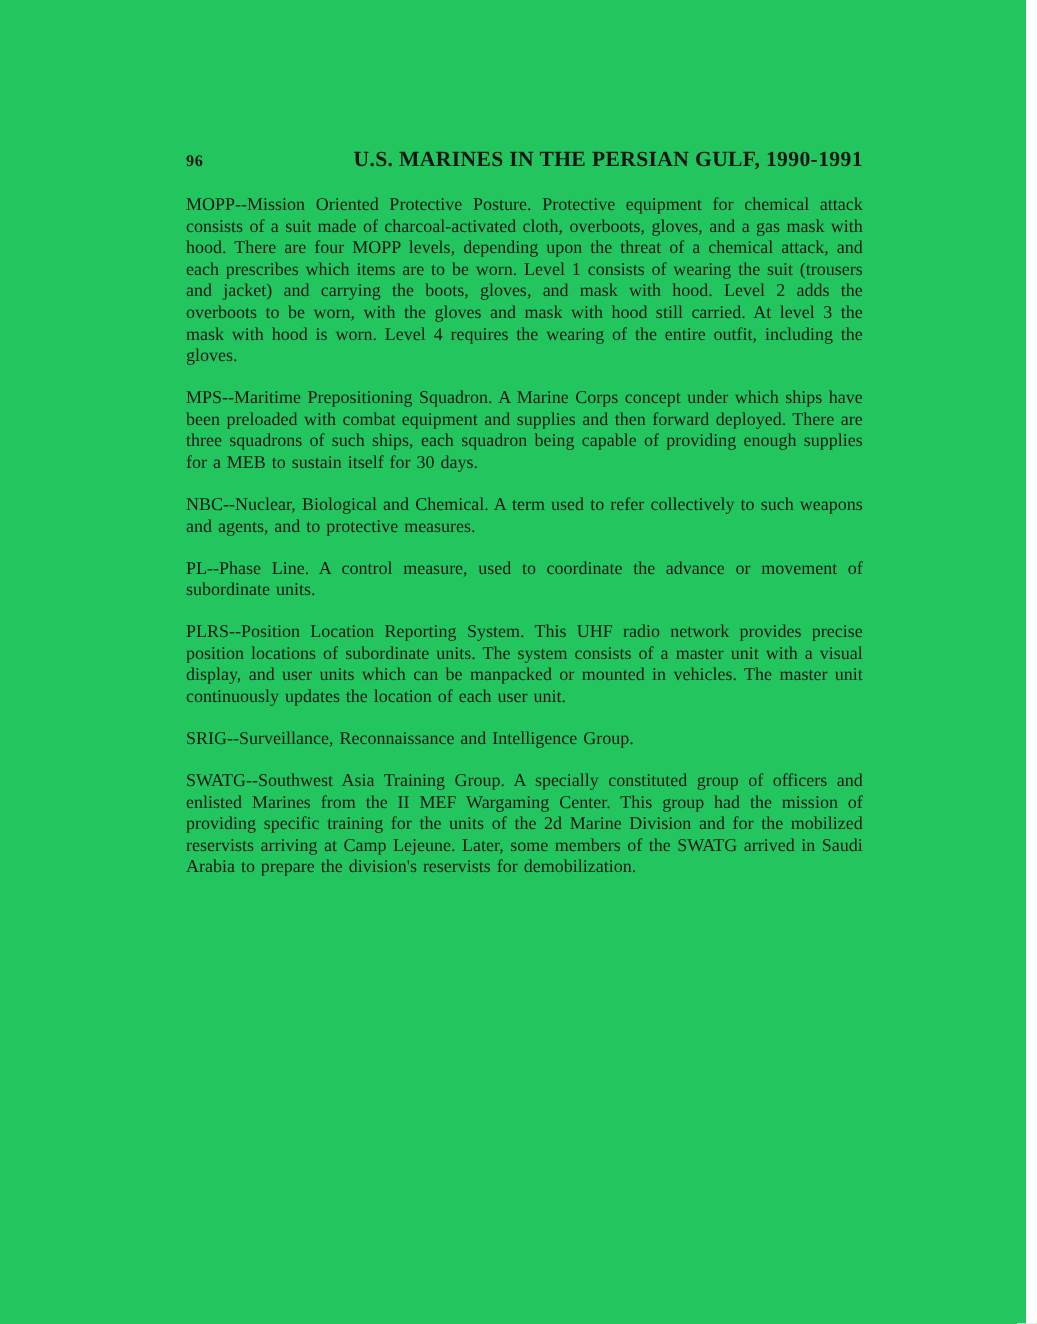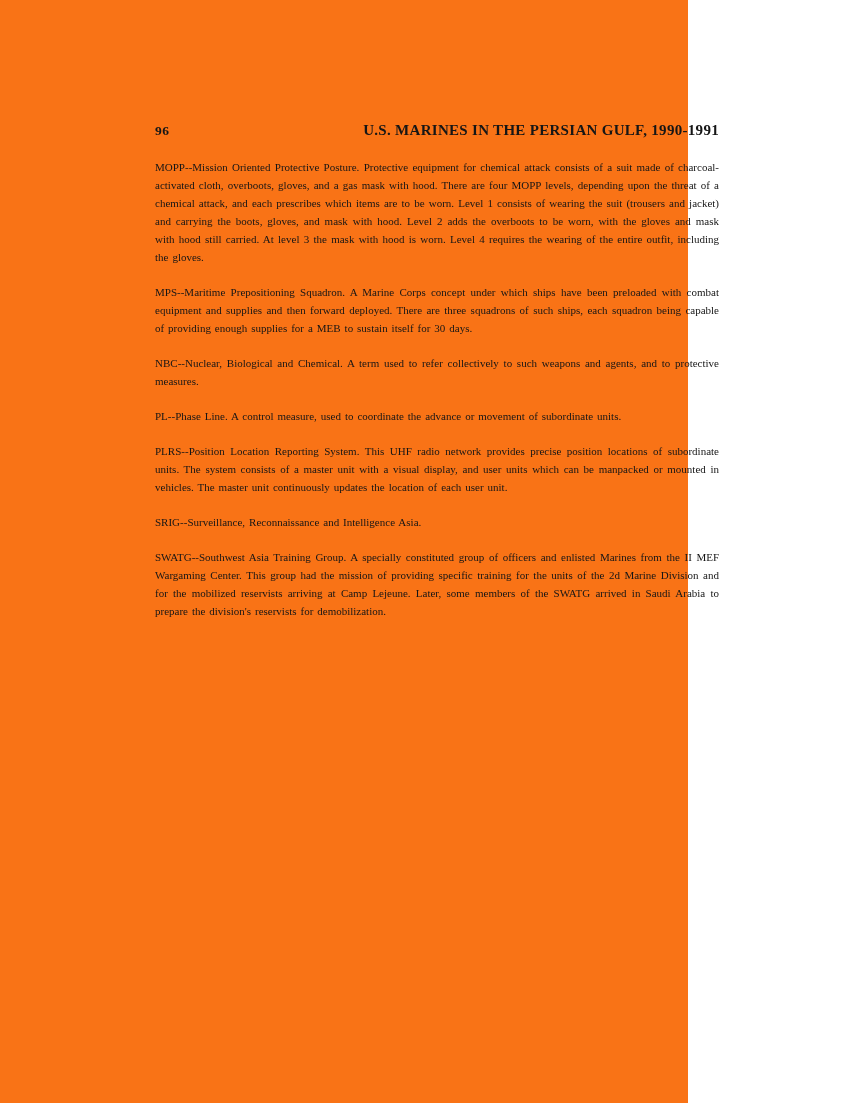--- a/index.html
+++ b/index.html
@@ -11,49 +11,49 @@
     width: 864px;
     height: 1103px;
     position: relative;
     font-family: "Liberation Serif", "DejaVu Serif", serif;
     color: #161616;
     overflow: hidden;
   }
   .page {
     position: absolute;
     left: 0; top: 0;
-    width: 688px; height: 1103px;
-    background: #f97316;
+    width: 855px; height: 1103px;
+    background: #22c55e;
   }
   .content {
     position: absolute;
     left: 155px;
     top: 122px;
     width: 564px;
   }
   .running-header {
     display: flex;
     justify-content: space-between;
     align-items: baseline;
     margin-bottom: 19px;
   }
   .page-number {
     font-size: 13.5px;
     font-weight: 700;
     letter-spacing: 0.5px;
   }
   .running-title {
-    font-size: 15px;
+    font-size: 18px;
     font-weight: 700;
     letter-spacing: 0.3px;
     white-space: nowrap;
   }
   .entry {
     margin: 0 0 17px 0;
-    font-size: 11px;
+    font-size: 15px;
     line-height: 18px;
     text-align: justify;
     word-spacing: 1.2px;
     hyphens: none;
     font-family: Liberation Serif, serif;
   }
   .entry:last-child { margin-bottom: 0; }
 </style>
 </head>
 <body>
@@ -73,18 +73,18 @@
 
     <p class="entry"><span>NBC</span><span>--</span><span>Nuclear, Biological and Chemical. A term used to refer collectively to such weapons and agents, and to protective measures.</span></p>
 
     <p class="entry"><span>PL</span><span>--</span><span>Phase Line.  A control measure, used to coordinate the advance or movement of subordinate units.</span></p>
 
     <p class="entry"><span>PLRS</span><span>--</span><span>Position Location Reporting System. This UHF radio network provides precise position locations of subordinate units. The system consists of a master unit with a visual display, and user units which can be manpacked or mounted in vehicles. The master unit continuously updates the location of each user unit.</span></p>
 
 
 
 
-    <p class="entry"><span>SRIG</span><span>--</span><span>Surveillance, Reconnaissance and Intelligence Asia.</span></p>
+    <p class="entry"><span>SRIG</span><span>--</span><span>Surveillance, Reconnaissance and Intelligence Group.</span></p>
 
     <p class="entry"><span>SWATG</span><span>--</span><span>Southwest Asia Training Group. A specially constituted group of officers and enlisted Marines from the II MEF Wargaming Center. This group had the mission of providing specific training for the units of the 2d Marine Division and for the mobilized reservists arriving at Camp Lejeune. Later, some members of the SWATG arrived in Saudi Arabia to prepare the division's reservists for demobilization.</span></p>
 
   </div>
 </div>
 
 </body></html>

